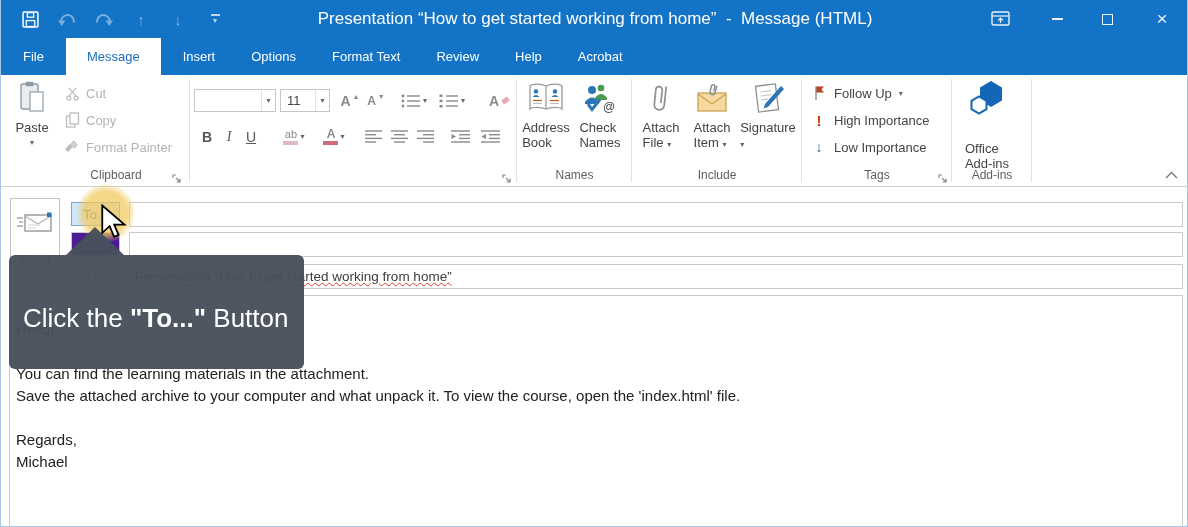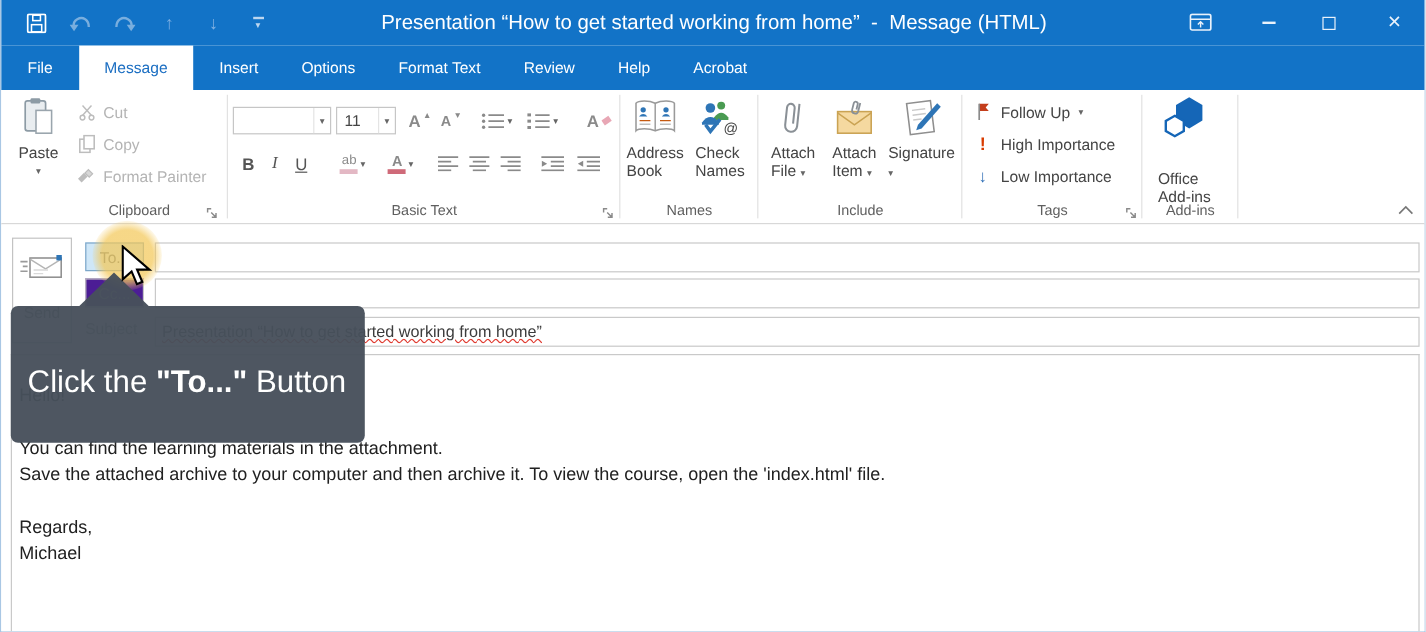--- a/index.html
+++ b/index.html
@@ -295,21 +295,20 @@
     </div>
     <div class="fbtn" style="left:476px; top:50px; width:26px;">
       <svg width="19" height="13" viewBox="0 0 19 13">
           <line x1="0" y1="1" x2="19" y2="1" stroke="#8a8a8a" stroke-width="1.4"></line>
           <line x1="8" y1="4.7" x2="19" y2="4.7" stroke="#8a8a8a" stroke-width="1.4"></line>
           <line x1="8" y1="8.4" x2="19" y2="8.4" stroke="#8a8a8a" stroke-width="1.4"></line>
           <line x1="0" y1="12" x2="19" y2="12" stroke="#8a8a8a" stroke-width="1.4"></line>
           <polygon points="0.5,6.5 5,4 5,9" fill="#8a8a8a"></polygon>
         </svg>
     </div>
-    <div class="glabel" style="left:190px; width:325px;">Basic Text</div>
     <div class="launcher" style="left:500px;">
       <svg width="11" height="11" viewBox="0 0 11 11">
           <path d="M2,5 V2 H5 M5,5 L9,9 M9,5.5 V9 H5.5" fill="none" stroke="#8a8a8a" stroke-width="1.2"></path>
         </svg>
     </div>
     <div class="vdiv" style="left:515px;"></div>
 
     <div class="bigbtn" style="left:520px; width:50px;">
       <div class="iconbox">
         <svg width="36" height="30" viewBox="0 0 36 30">
@@ -444,21 +443,21 @@
     <input class="fieldin" style="top: 45px;" value="">
     <div class="sublabel">Subject</div>
     <div class="subject-field">
       <span class="subject-text">Presentation “How to get started working from home”</span>
     </div>
 
     <div class="body-box">
       <div class="bline">Hello!</div>
       <div class="bline"></div>
       <div class="bline">You can find the learning materials in the attachment.</div>
-      <div class="bline">Save the attached archive to your computer and then archive it. To view the course, open the 'index.html' file.</div>
+      <div class="bline">Save the attached archive to your computer and what unpack it. To view the course, open the 'index.html' file.</div>
       <div class="bline"></div>
       <div class="bline">Regards,</div>
       <div class="bline">Michael</div>
     </div>
   </div>
 
   <div class="hl-circle"></div>
   <div class="tutor">
     <div class="tt-arrow"></div>
     <div class="tt-box">

